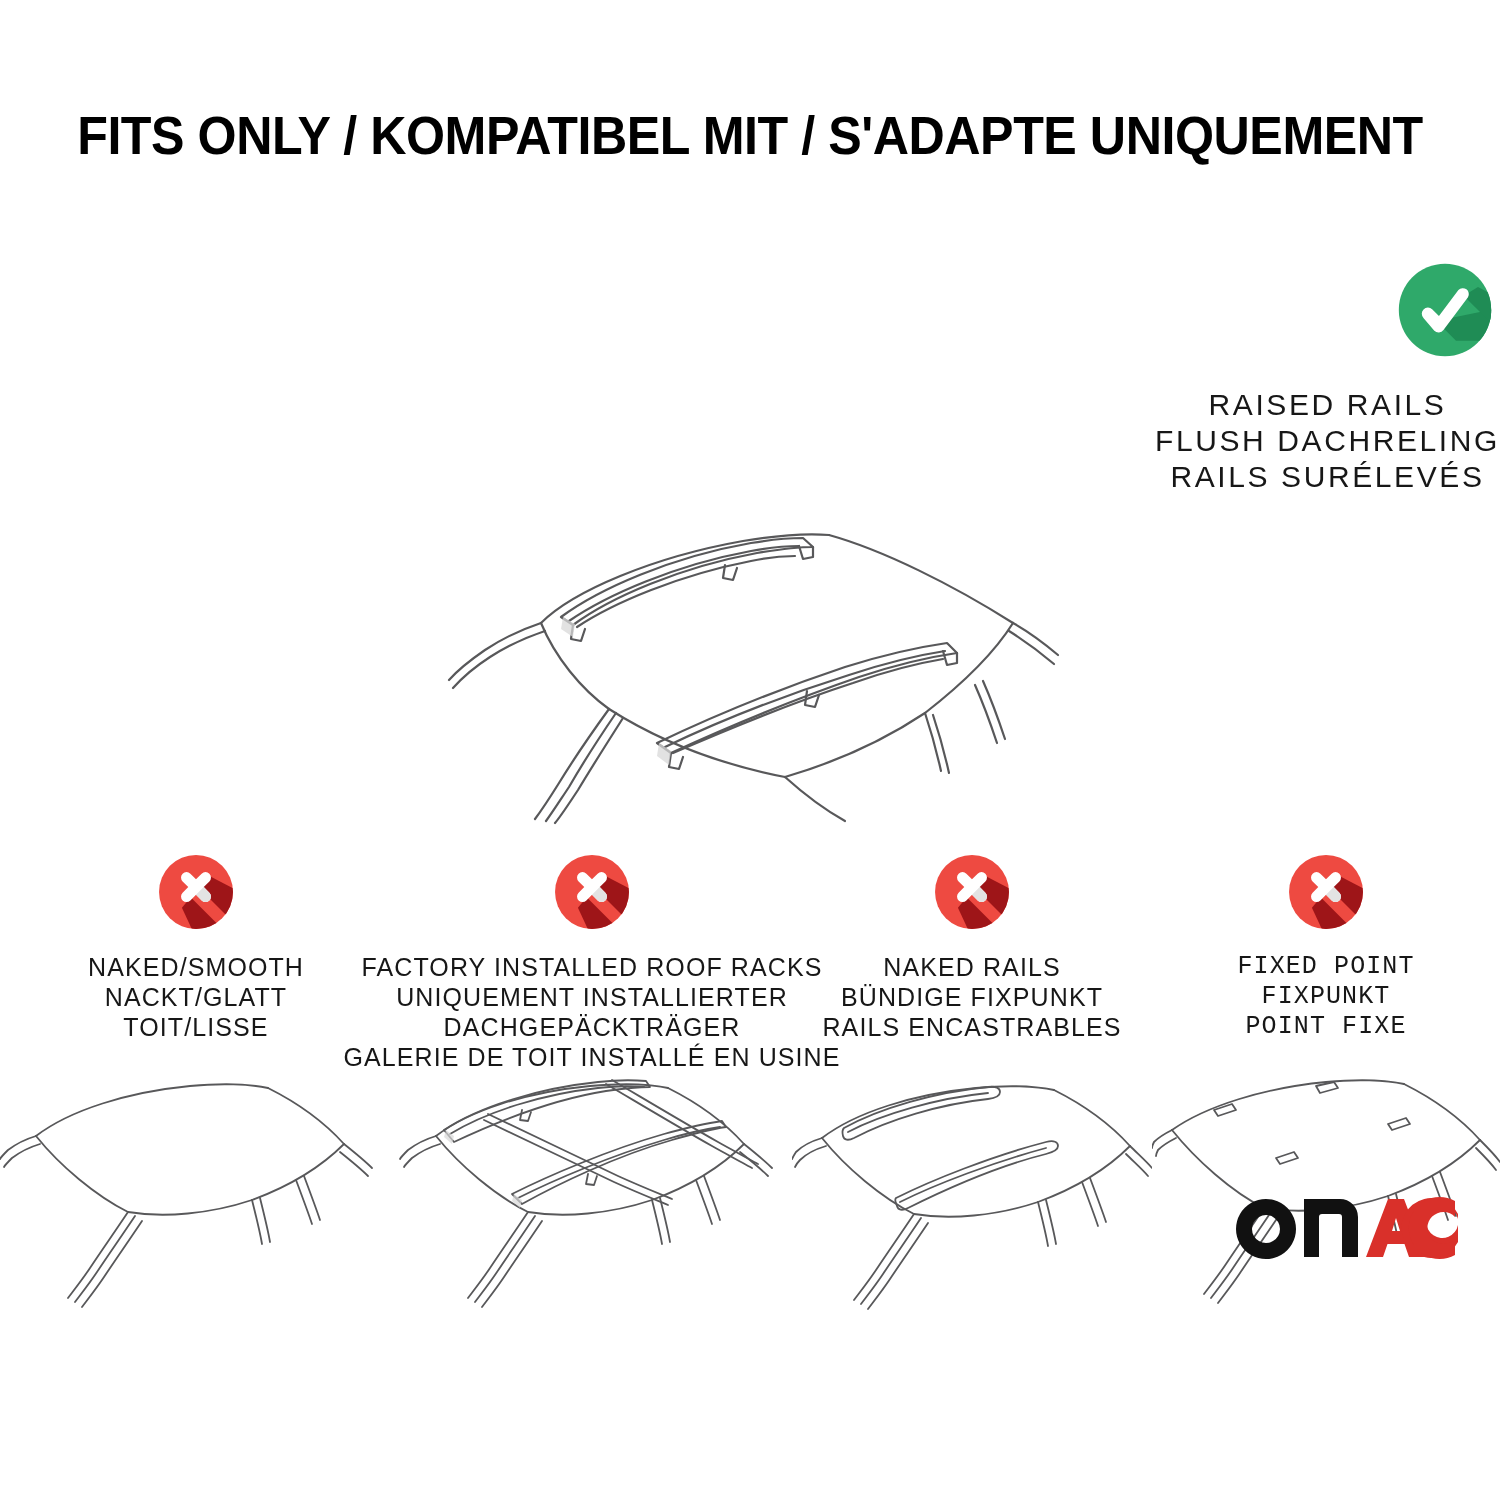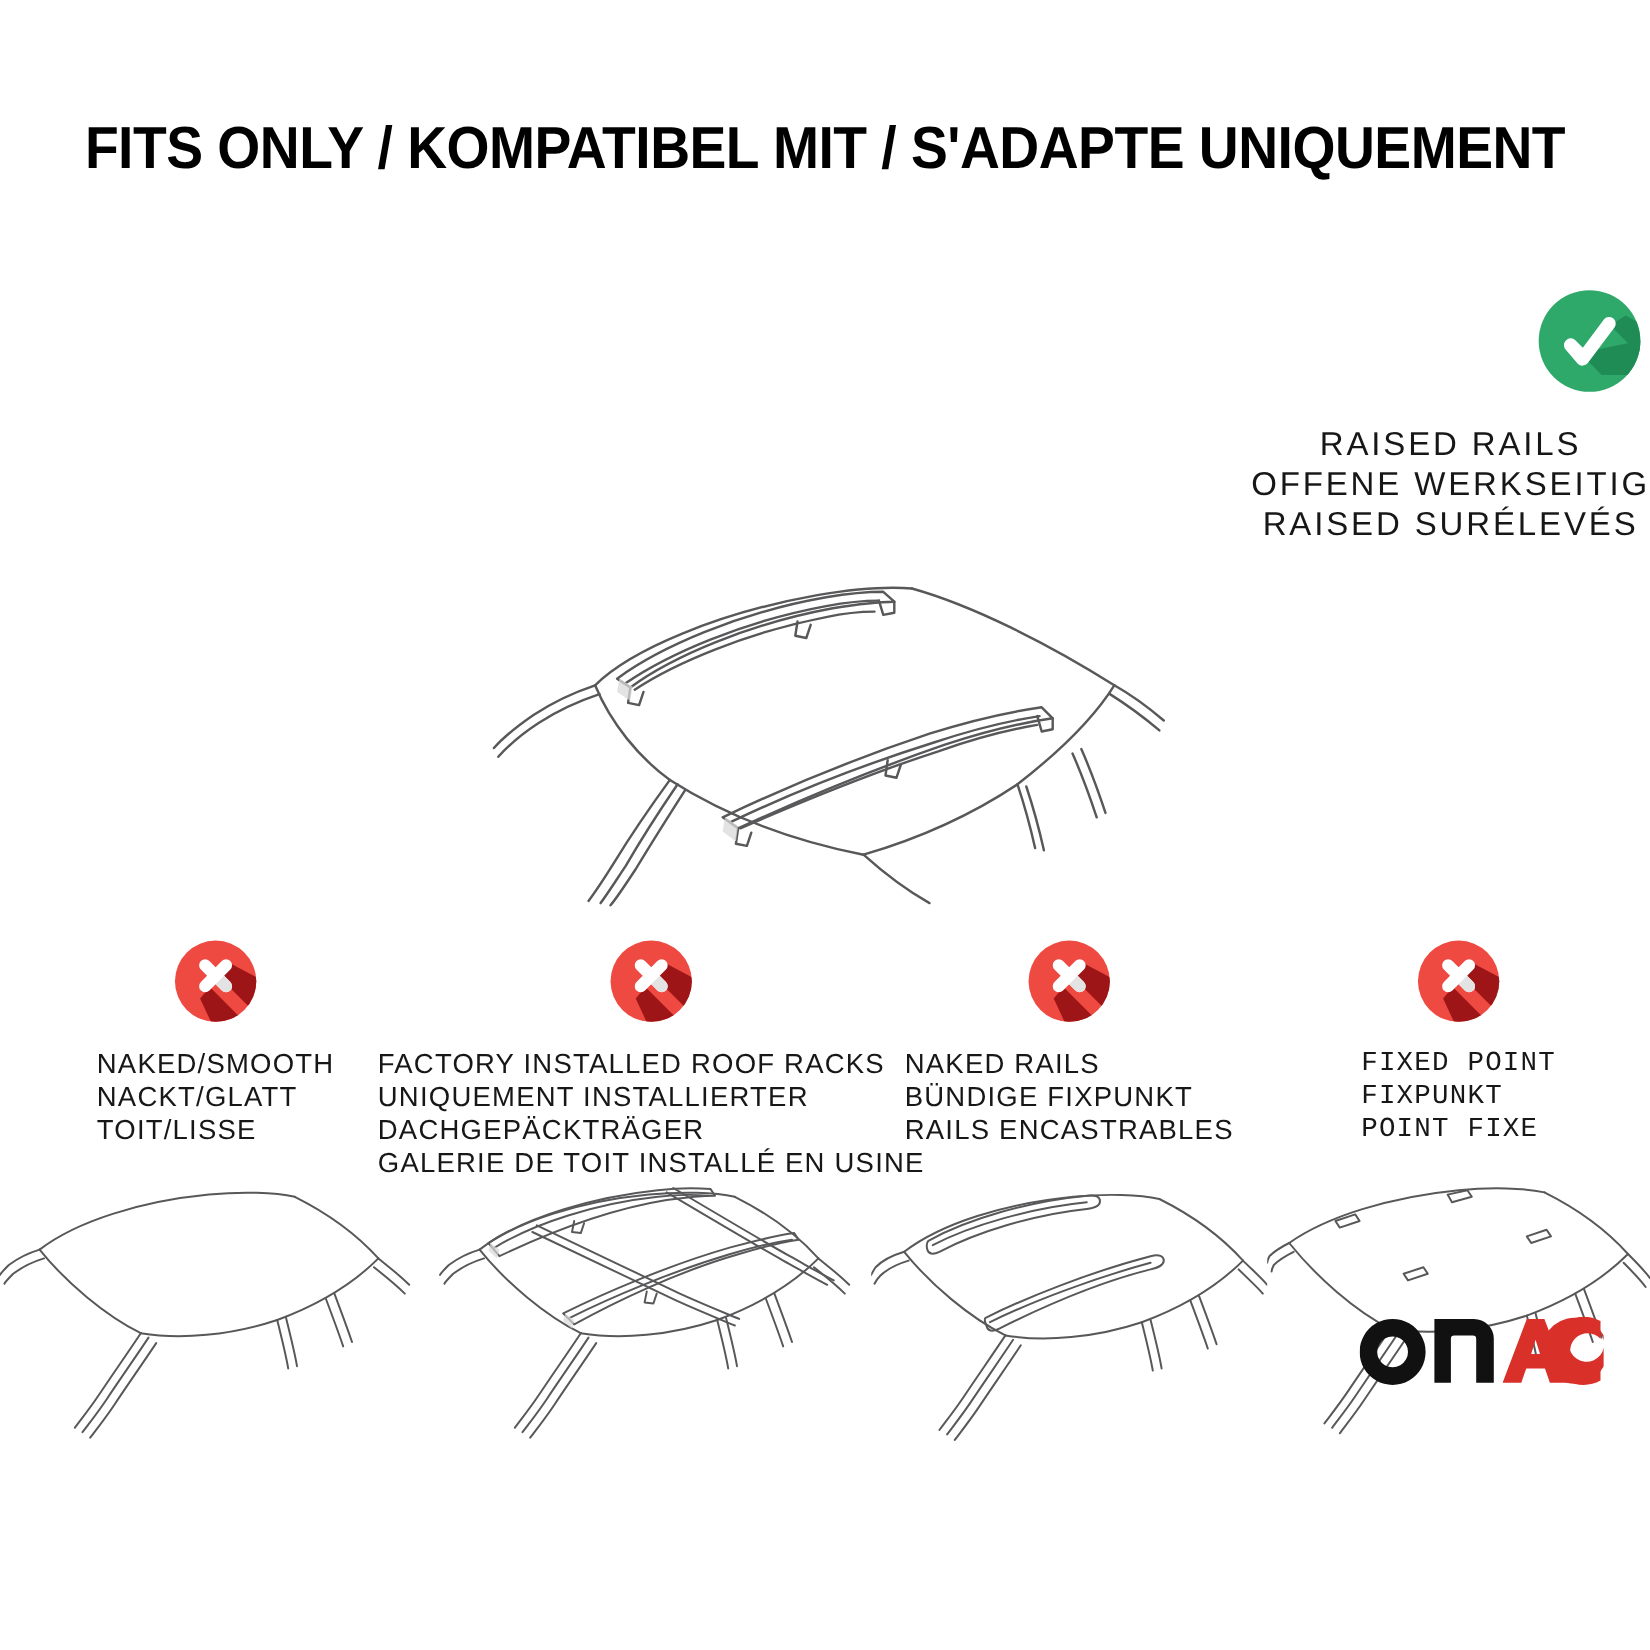--- a/index.html
+++ b/index.html
@@ -66,21 +66,21 @@
   }
   .cell{
     position:relative;
     display:flex;
     flex-direction:column;
     align-items:center;
   }
   .cell-icon{width:88px;height:88px;}
   .cell-caption{
     margin-top:16px;
-    text-align:left;
+    text-align:center;
     font-size:25px;
     line-height:30px;
     letter-spacing:1.1px;
     color:#171717;
     white-space:nowrap;
   }
   .cell-1{width:392px;}
   .cell-2{width:400px;}
   .cell-3{width:360px;}
   .cell-4{width:348px;font-family:Liberation Mono, monospace;}
@@ -129,22 +129,22 @@
         <g clip-path="url(#clipGreen)">
           <path d="M42 60 L60 78 L100 78 L100 48 Z" fill="#1f8c55"></path>
           <path d="M67 37 L100 70 L100 40 L80 29 Z" fill="#1f8c55"></path>
         </g>
         <path d="M30.5 49.5 a5.5 5.5 0 0 1 7.8 -0.2 L44.5 55.5 L62.2 31.8 a5.5 5.5 0 0 1 8.7 6.6 L48.6 68.2 a5.6 5.6 0 0 1 -8.3 0.6 L30.6 57.4 a5.5 5.5 0 0 1 -0.1 -7.9 Z" fill="#ffffff"></path>
       </svg>
     </div>
 
     <div class="top-caption">
       <div>RAISED RAILS</div>
-      <div>OFFENE WERKSEITIG</div>
-      <div>RAISED SURÉLEVÉS</div>
+      <div>FLUSH DACHRELING</div>
+      <div>RAILS SURÉLEVÉS</div>
     </div>
   </div>
 
   <div class="roof-hero">
     <svg viewBox="0 0 680 330" width="680" height="330" aria-hidden="true">
       <g fill="none" stroke="#58585a" stroke-width="2.2" stroke-linecap="round" stroke-linejoin="round">
 
         <path d="M128 118 C160 86 240 52 330 36 C360 31 392 28 416 30"></path>
         <path d="M416 30 C470 45 540 80 600 118"></path>
         <path d="M600 118 C580 150 548 180 512 208"></path>

